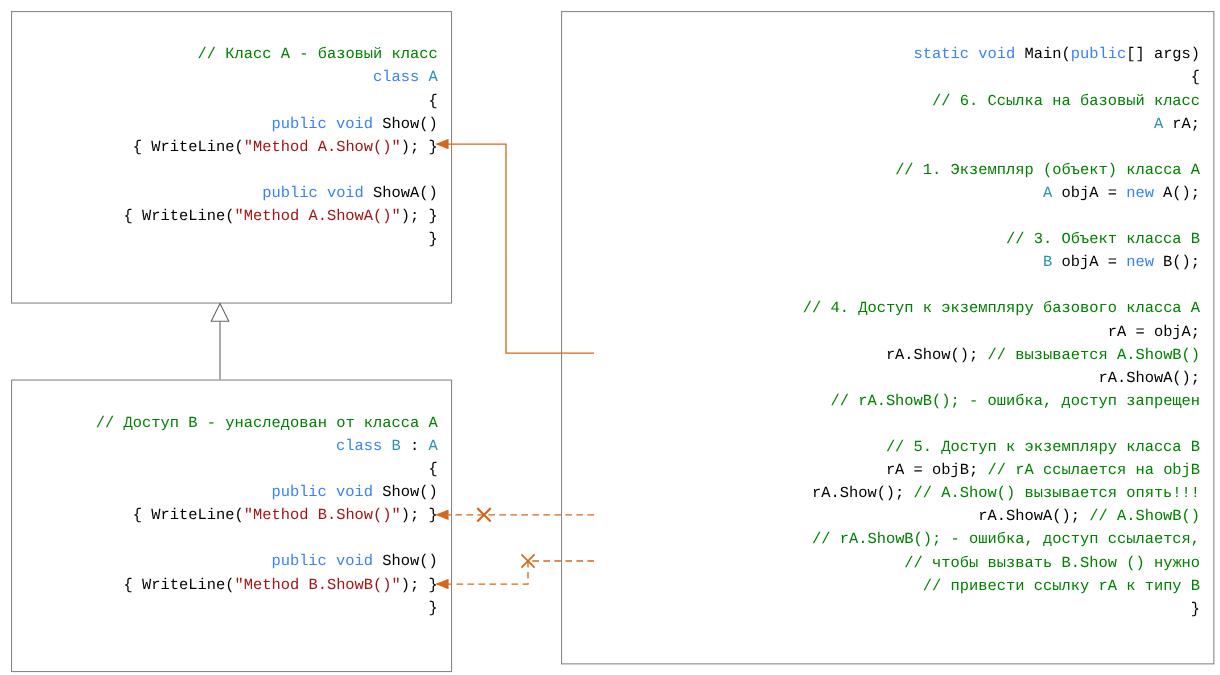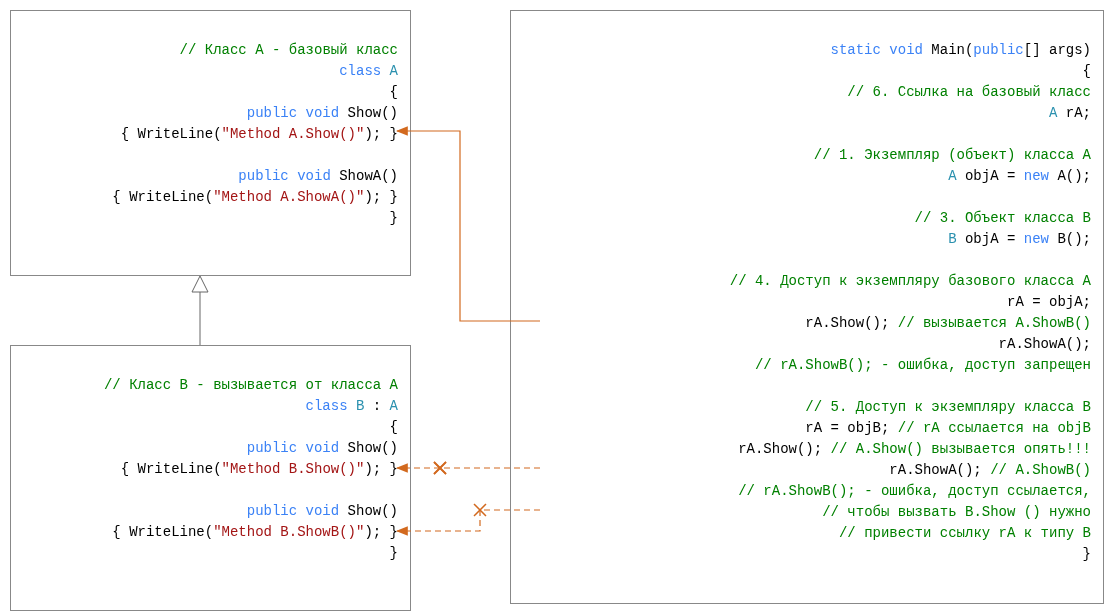--- a/index.html
+++ b/index.html
@@ -66,21 +66,21 @@
 <span>{</span>
   <span class="kw-blue">public</span> <span class="kw-blue">void</span> <span class="normal">Show()</span>
   <span>{ </span><span>WriteLine(</span><span class="string">"Method A.Show()"</span><span>); }</span>
 
   <span class="kw-blue">public</span> <span class="kw-blue">void</span> <span class="normal">ShowA()</span>
   <span>{ </span><span>WriteLine(</span><span class="string">"Method A.ShowA()"</span><span>); }</span>
 <span>}</span>
   </div>
 
   <div class="code-box box-b">
-<span class="comment">// Класс B - вызывается от класса A</span>
+<span class="comment">// Доступ B - унаследован от класса A</span>
 <span class="kw-blue">class</span> <span class="kw-teal">B</span><span> : </span><span class="kw-teal">A</span>
 <span>{</span>
   <span class="kw-blue">public</span> <span class="kw-blue">void</span> <span class="normal">Show()</span>
   <span>{ </span><span>WriteLine(</span><span class="string">"Method B.Show()"</span><span>); }</span>
 
   <span class="kw-blue">public</span> <span class="kw-blue">void</span> <span class="normal">Show()</span>
   <span>{ </span><span>WriteLine(</span><span class="string">"Method B.ShowB()"</span><span>); }</span>
 <span>}</span>
   </div>
 

